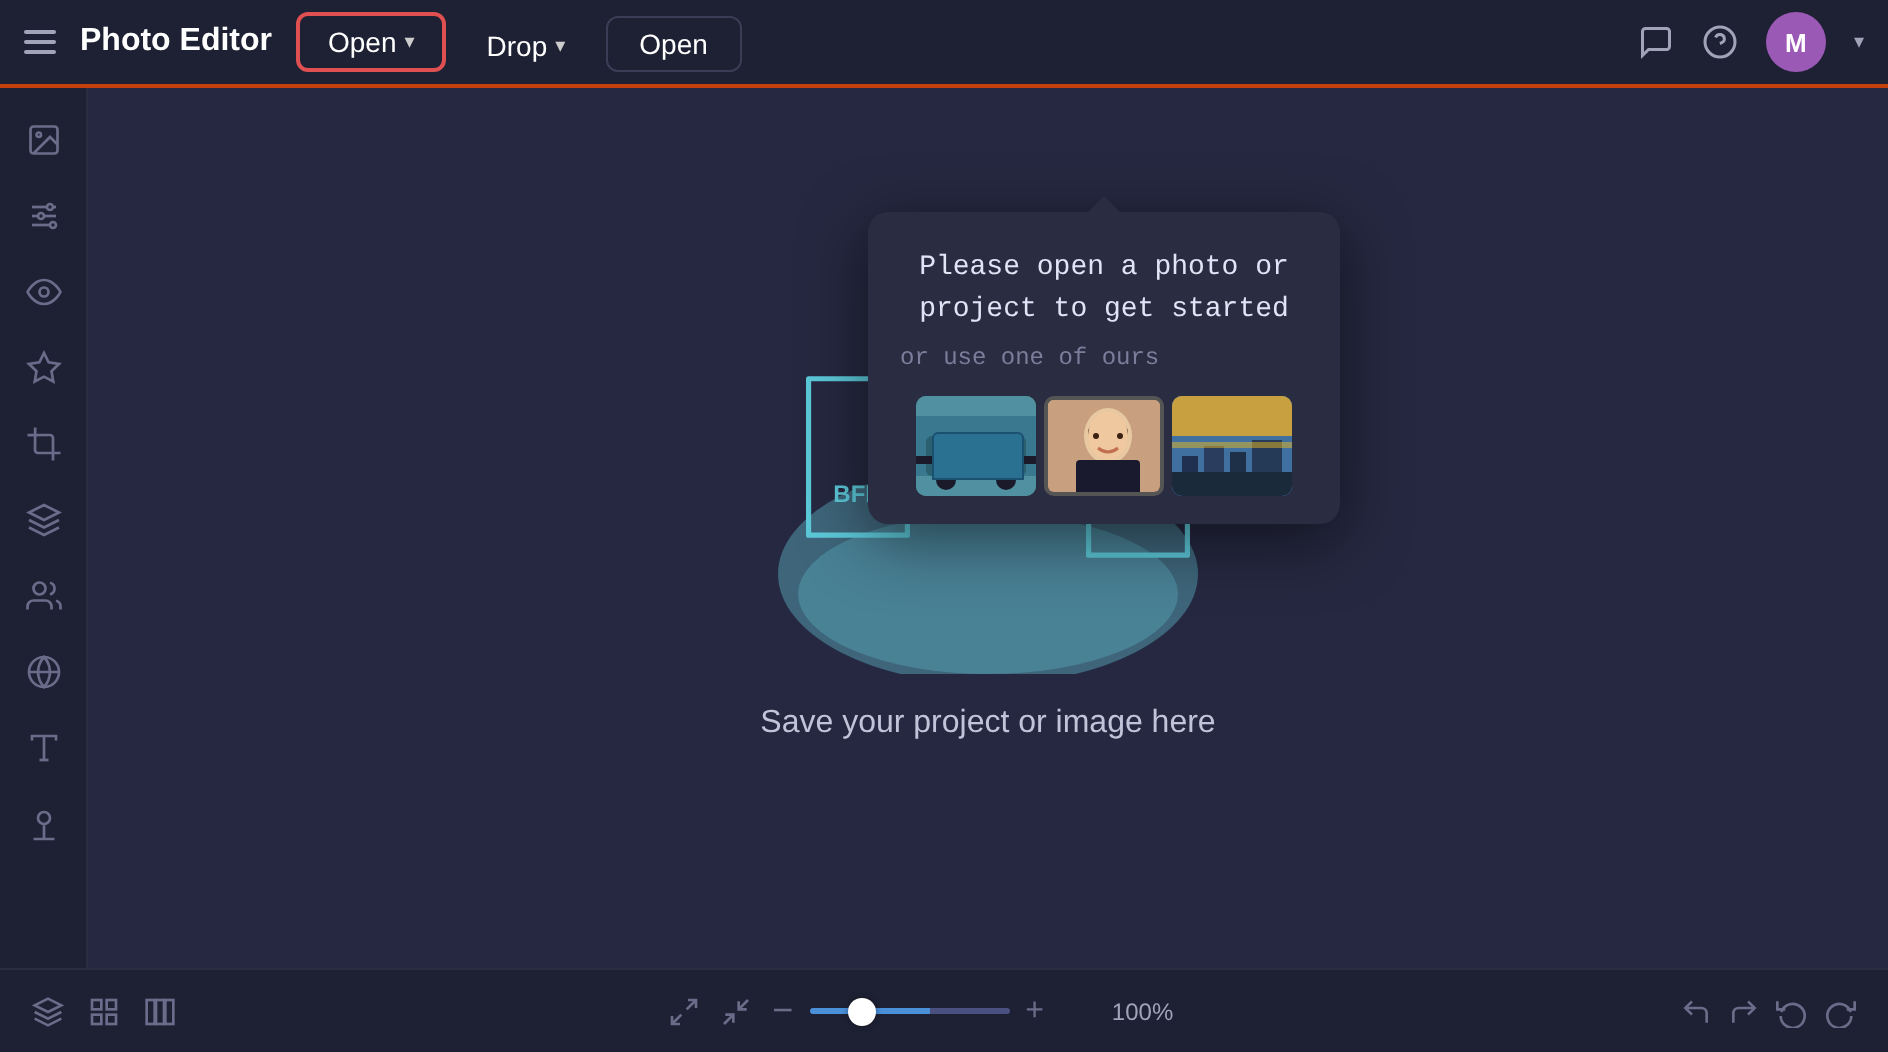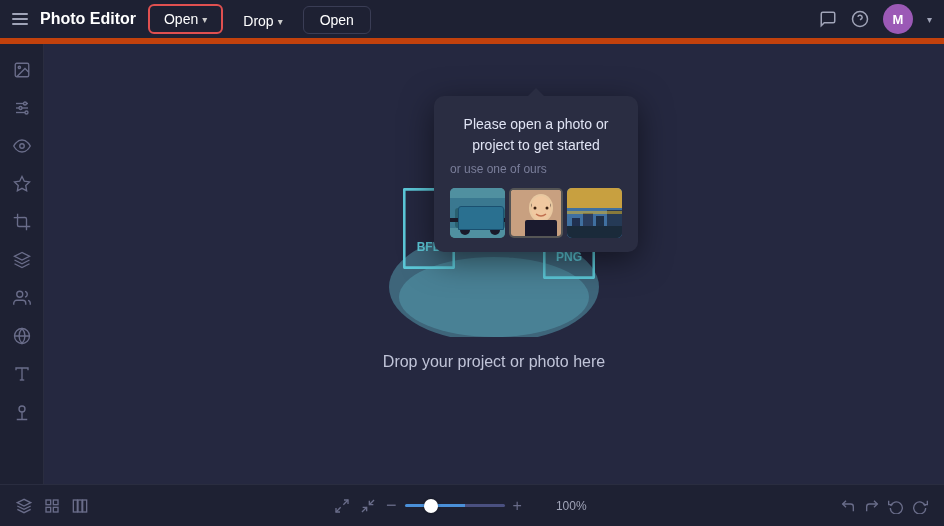--- a/index.html
+++ b/index.html
@@ -12,21 +12,21 @@
       color: #fff;
     }
 
     
     .topbar {
       display: flex;
       align-items: center;
       height: 44px;
       background: #1e2133;
       padding: 0 12px;
-      border-bottom: 6px solid #c2410c;
+      border-bottom: 2px solid #c2410c;
       position: relative;
       z-index: 10;
     }
     .topbar-left {
       display: flex;
       align-items: center;
       gap: 12px;
       flex: 1;
     }
     .hamburger-icon {
@@ -212,28 +212,29 @@
 
     .drop-text {
       font-size: 16px;
       color: #c0c4d8;
       font-weight: 400;
     }
 
     
     .dropdown-popup {
       position: absolute;
-      top: 52px;
+      top: 62px;
       left: 390px;
       background: #2a2d42;
       border-radius: 10px;
       padding: 18px 16px 14px;
-      width: 204px;
+      width: 236px;
       z-index: 100;
       box-shadow: 0 8px 32px rgba(0,0,0,0.5);
+      font-family: Liberation Mono, monospace;
     }
     .dropdown-popup::before {
       content: '';
       position: absolute;
       top: -8px;
       left: 50%;
       transform: translateX(-50%);
       width: 0; height: 0;
       border-left: 8px solid transparent;
       border-right: 8px solid transparent;
@@ -535,21 +536,21 @@
         </div>
 
         <div class="file-icon file-right">
           <svg width="68" height="82" viewBox="0 0 68 82">
             <path d="M10 2 L48 2 L58 14 L58 78 L10 78 Z" fill="none" stroke="#5cc8d8" stroke-width="2.5" stroke-linejoin="round"></path>
             <path d="M48 2 L48 14 L58 14" fill="none" stroke="#5cc8d8" stroke-width="2.5"></path>
           </svg>
           <span class="file-icon-label" style="bottom:18px;font-size:12px;color:#5cc8d8;font-weight:700;">PNG</span>
         </div>
       </div>
-      <div class="drop-text">Drop your project or photo here</div>
+      <div class="drop-text">Save your project or image here</div>
     </div>
 
   </div>
 </div>
 
 <div class="bottombar">
   <div class="bottombar-left">
     <button class="icon-btn bottom-icon">
       <svg width="16" height="16" viewBox="0 0 24 24" fill="none" stroke="currentColor" stroke-width="2">
         <polygon points="12 2 2 7 12 12 22 7 12 2"></polygon>

